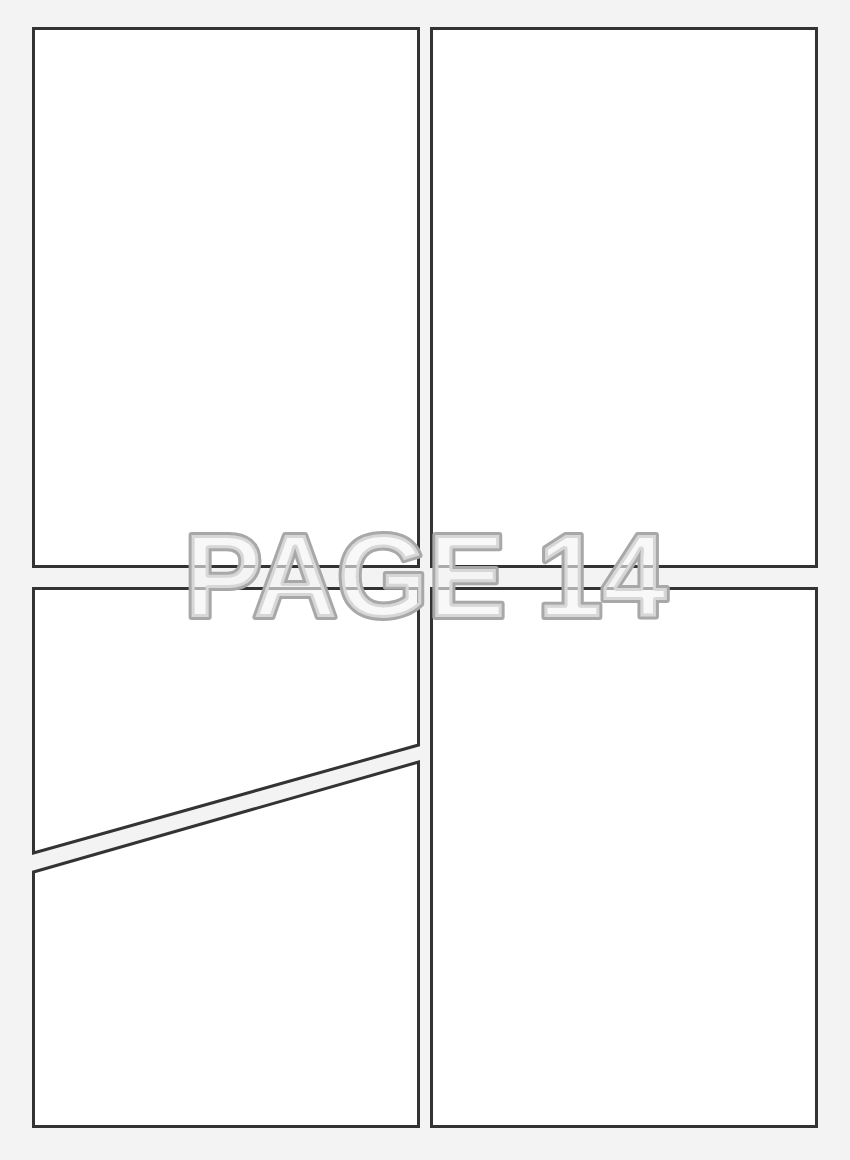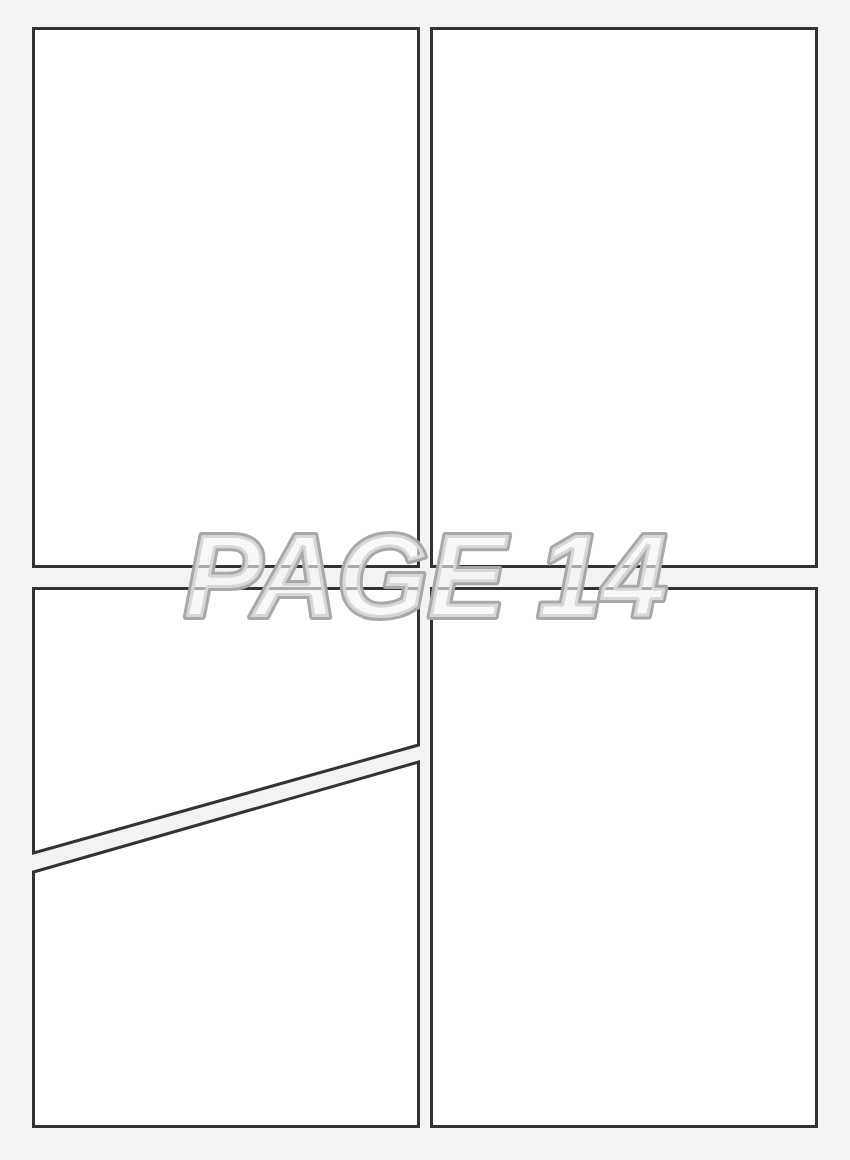--- a/index.html
+++ b/index.html
@@ -5,21 +5,20 @@
   * { margin: 0; padding: 0; box-sizing: border-box; }
   html, body {
     width: 850px; height: 1160px;
     font-family: "Liberation Sans", sans-serif;
   }
   .page {
     position: relative;
     width: 850px; height: 1160px;
     background: #f3f3f3;
     overflow: hidden;
-    font-style: italic;
   }
   .panel {
     position: absolute;
     background: #ffffff;
     border: 3px solid #333333;
   }
   .panel-tl { left: 32px;  top: 27px;  width: 388px; height: 541px; }
   .panel-tr { left: 430px; top: 27px;  width: 388px; height: 541px; }
   .panel-br { left: 430px; top: 587px; width: 388px; height: 541px; }
   .cell-bl {

